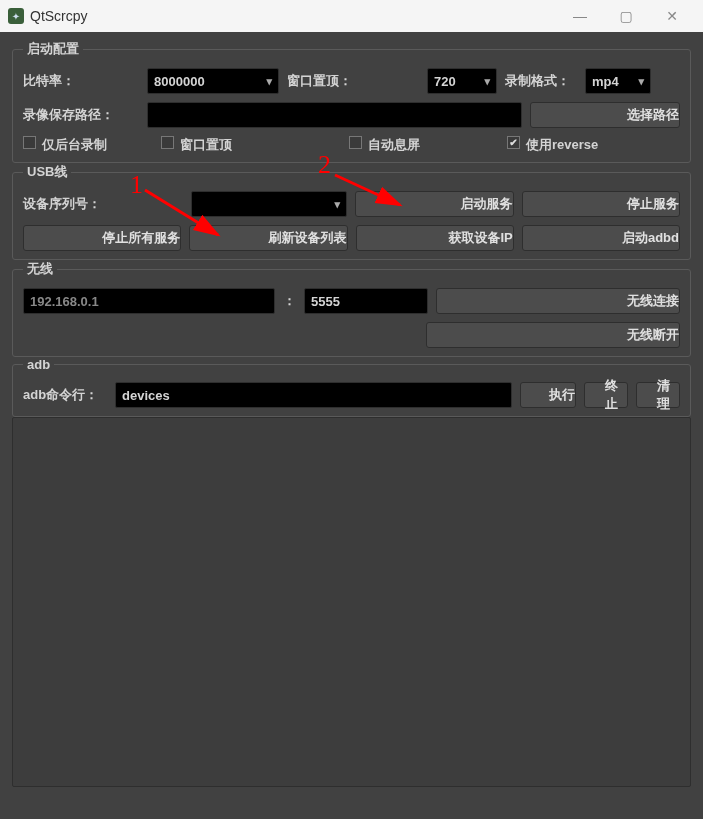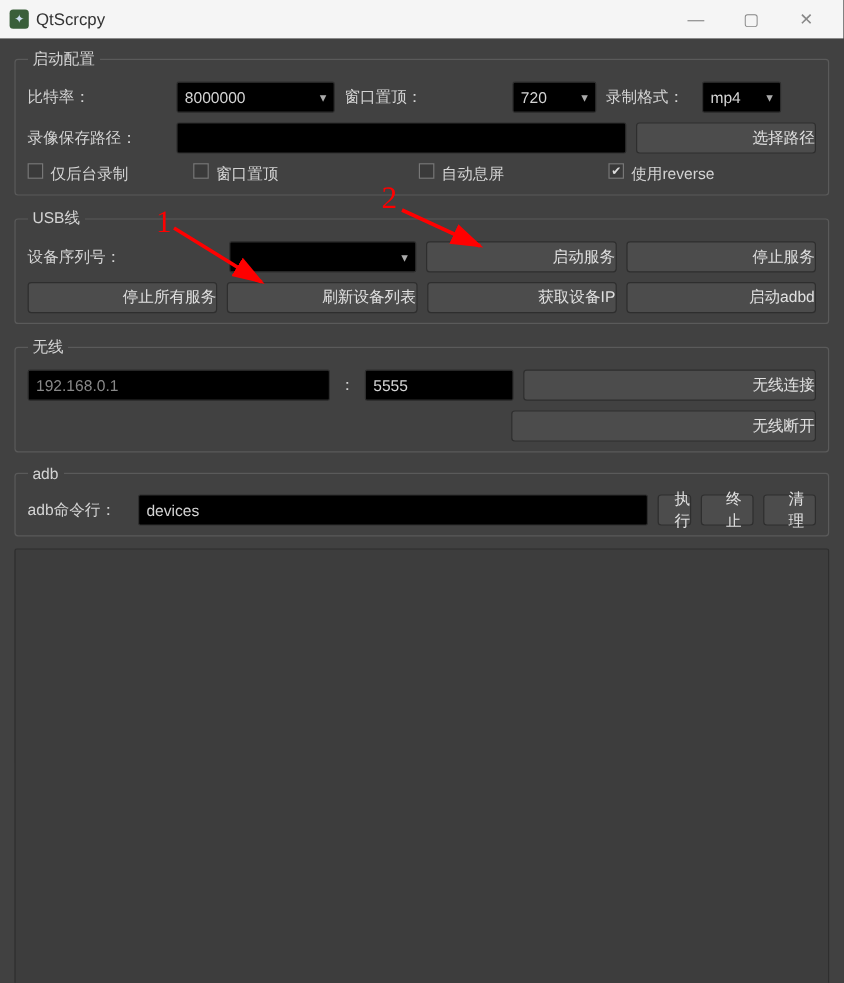--- a/index.html
+++ b/index.html
@@ -36,22 +36,22 @@
       color: #888;
       font-size: 14px;
     }
     .content {
       padding: 8px 12px;
     }
     fieldset.group {
       border: 1px solid #5a5a5a;
       border-radius: 3px;
       padding: 10px 10px 8px 10px;
-      margin-bottom: 10px;
       position: relative;
+      font-weight: bold;
     }
     fieldset.group > legend {
       padding: 0 4px;
       font-size: 13px;
       color: #d4d4d4;
     }
     .row {
       display: flex;
       align-items: center;
       gap: 8px;
@@ -234,21 +234,21 @@
     </div>
   </fieldset>
 
   <fieldset class="group">
     <legend>adb</legend>
     <div class="row">
       <span class="lbl" style="width:84px">adb命令行：</span>
       <div class="input" style="flex:1">
           <span>devices</span>
         </div>
-      <div class="btn" style="width:28px">
+      <div class="btn" style="width:56px">
           <span>执行</span>
         </div>
       <div class="btn" style="width:44px">
           <span>终止</span>
         </div>
       <div class="btn" style="width:44px">
           <span>清理</span>
         </div>
     </div>
   </fieldset>

